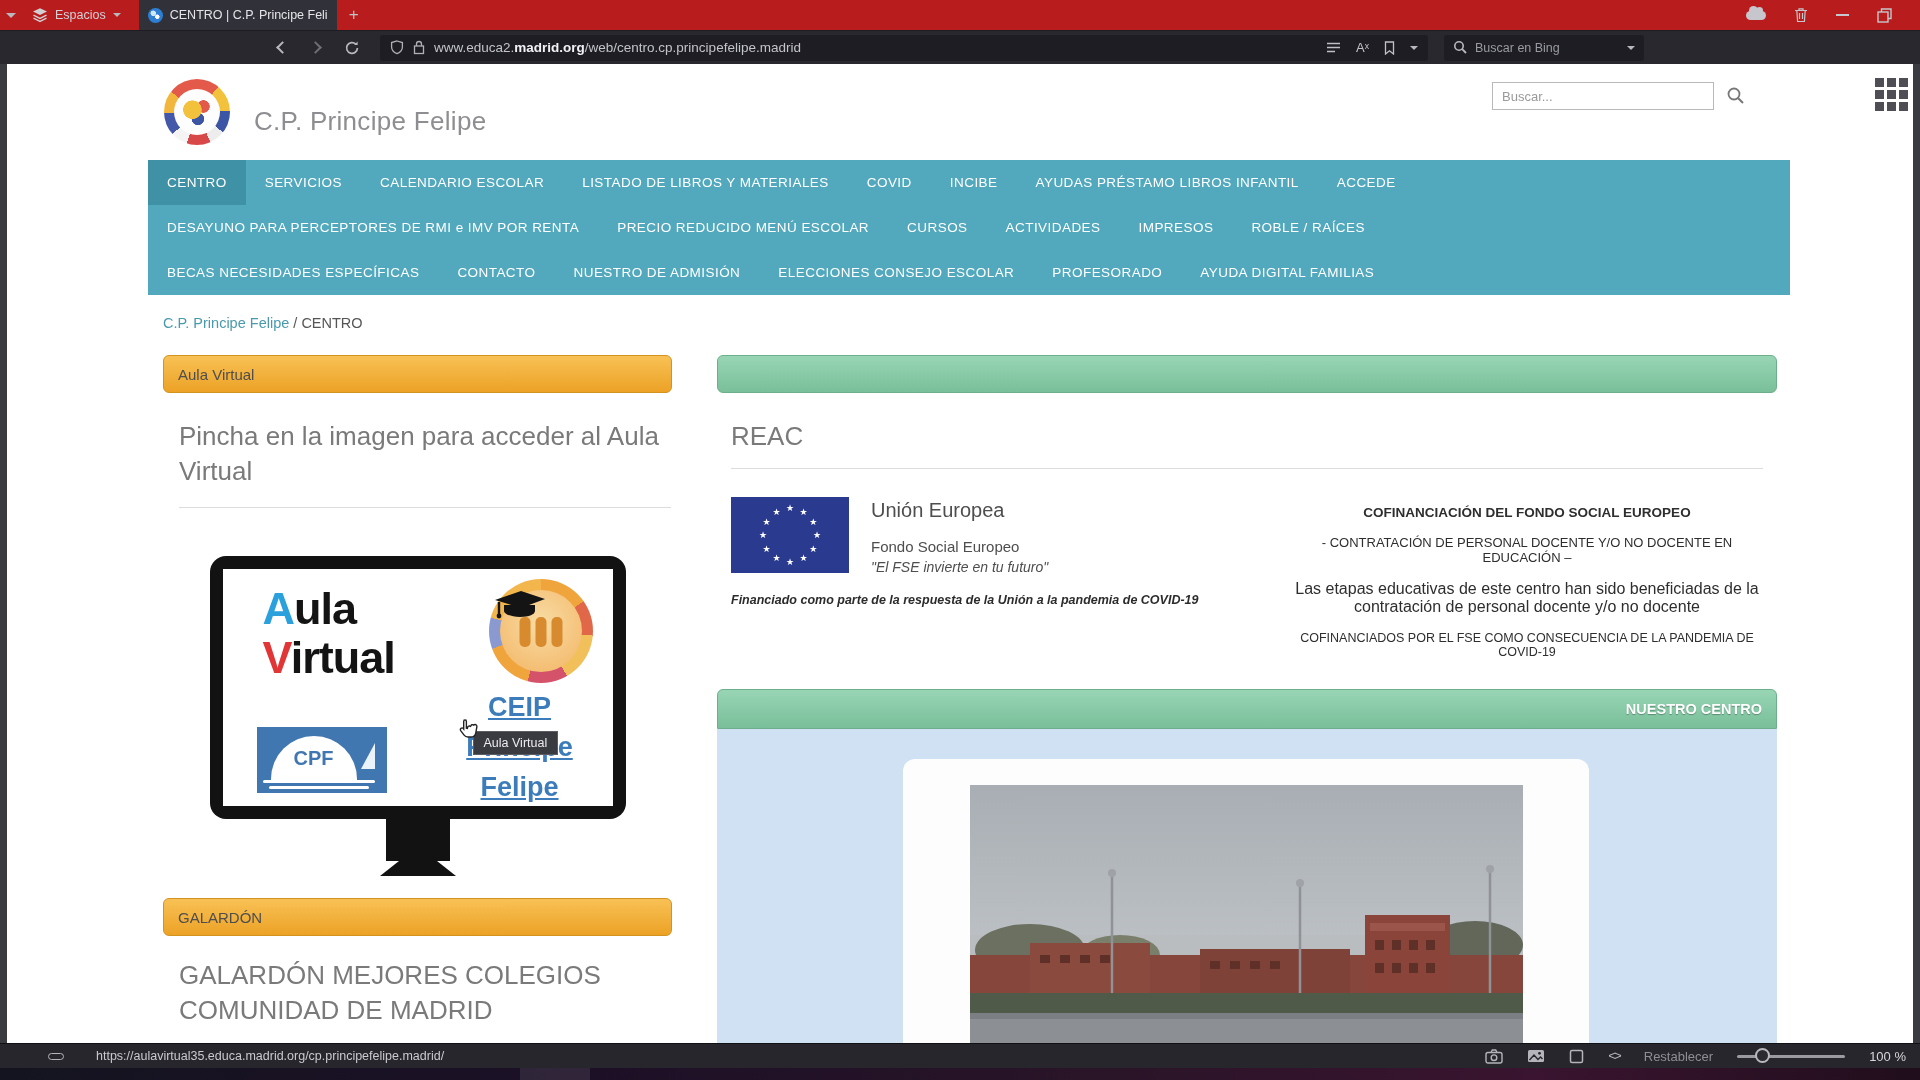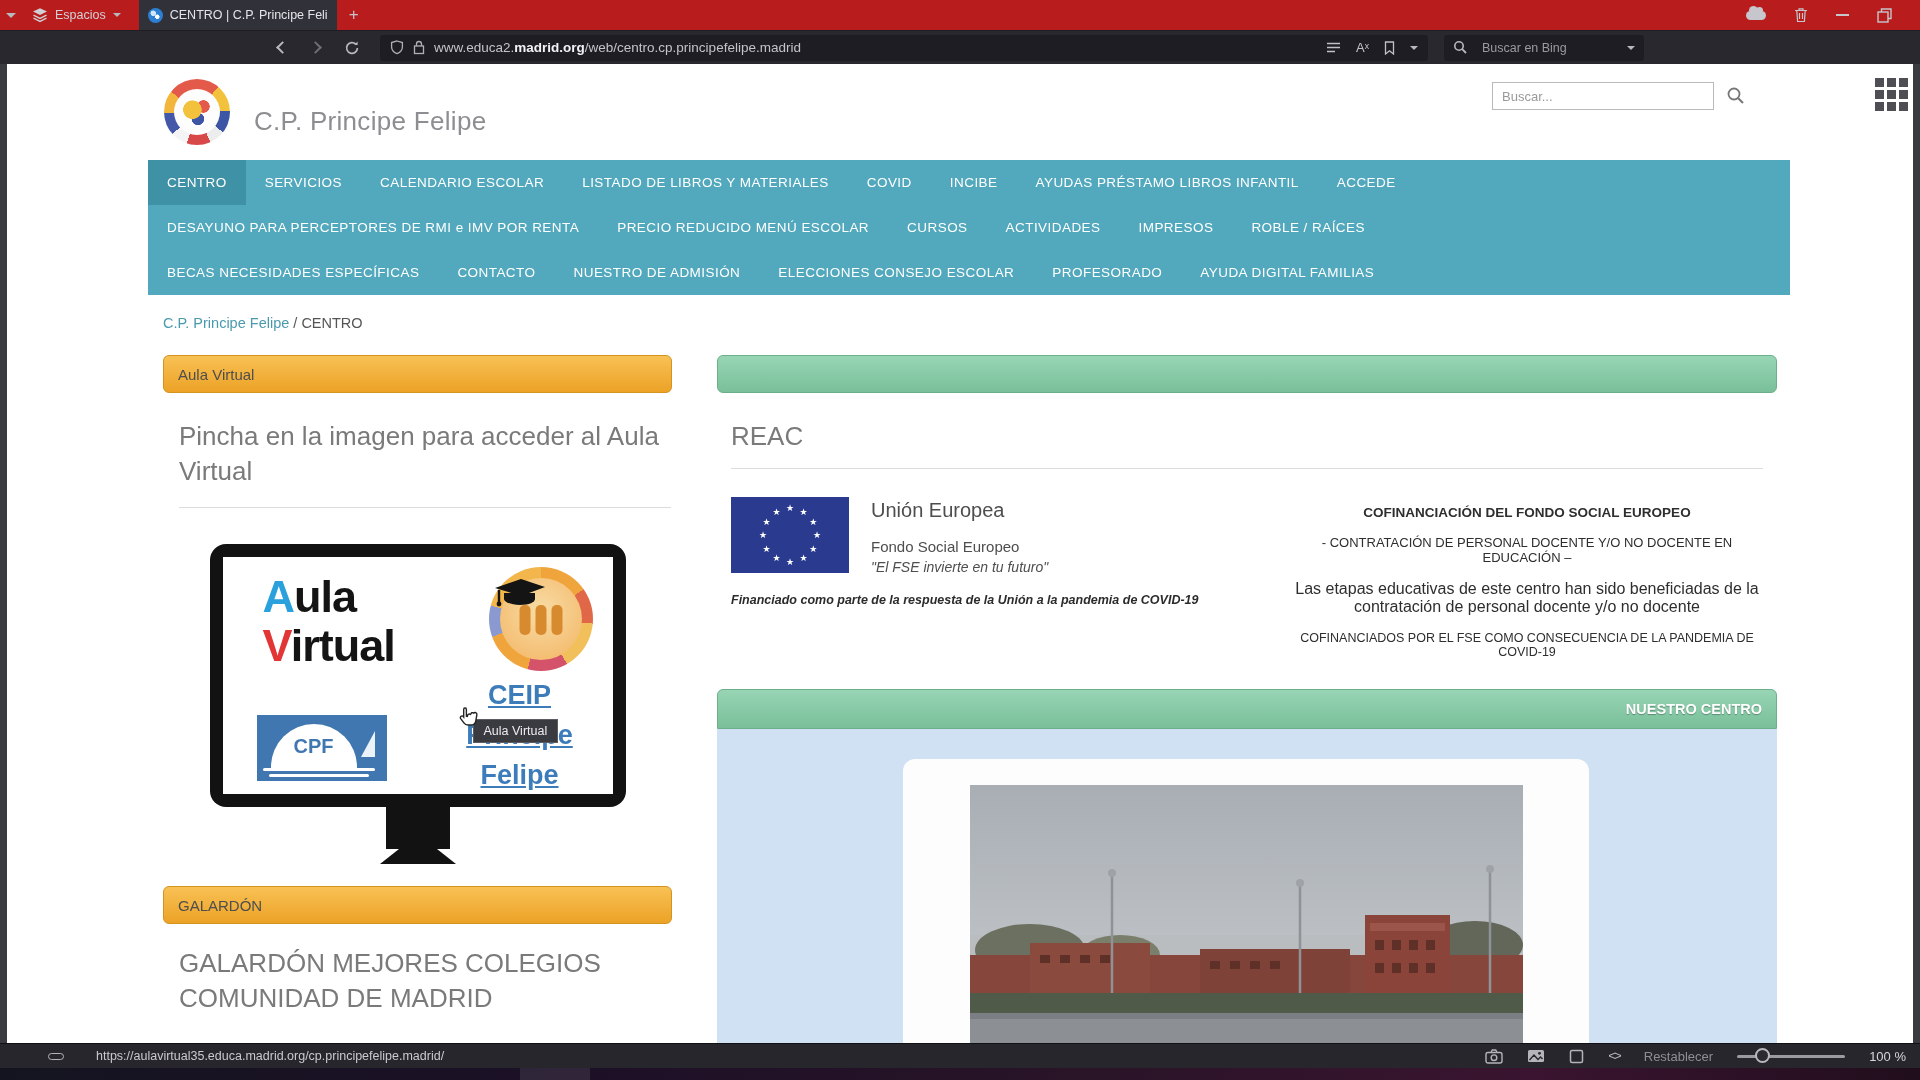--- a/index.html
+++ b/index.html
@@ -34,21 +34,21 @@
   .nav-btns { display:flex; align-items:center; gap:24px; margin-left:278px; }
   .chev { width:9px; height:9px; border-left:2px solid #b8b8be; border-bottom:2px solid #b8b8be; }
   .chev.back { transform:rotate(45deg); }
   .chev.fwd  { transform:rotate(-135deg); border-color:#6e6e76; }
   .urlbox { margin-left:20px; width:1048px; height:26px; background:#1d1d23; border-radius:3px;
             display:flex; align-items:center; padding:0 10px; gap:9px; }
   .url-text { font-size:13.5px; color:#c3c3ca; white-space:nowrap; overflow:hidden; }
   .url-text b { color:#f2f2f6; }
   .page-actions { margin-left:auto; display:flex; align-items:center; gap:15px; color:#c0c0c6; font-size:12px; }
   .searchbox { margin-left:16px; width:200px; height:26px; background:#1d1d23; border-radius:3px;
-               display:flex; align-items:center; padding:0 9px; gap:14px; font-size:12.5px; color:#9a9aa2; }
+               display:flex; align-items:center; padding:0 9px; gap:7px; font-size:12.5px; color:#9a9aa2; }
   .searchbox .caret-down { margin-left:auto; }
 
   
   .viewport { position:absolute; top:64px; left:0; right:0; bottom:37px; background:#fff; overflow:hidden; }
   .edge { position:absolute; top:0; bottom:0; width:7px; background:#3a3a41; z-index:5; }
   .edge.left { left:0; } .edge.right { right:0; }
   .apps-grid { position:absolute; right:9px; top:14px; width:36px; height:36px; z-index:6;
                display:grid; grid-template-columns:repeat(3,9px); grid-template-rows:repeat(3,9px); gap:3px; }
   .apps-grid i { background:#4e4e54; }
 
@@ -85,21 +85,21 @@
   .portlet-header { height:38px; border-radius:6px; display:flex; align-items:center; padding:0 14px; font-size:15px; }
   .portlet-header.orange { background:linear-gradient(180deg,#f8c155,#eca226); border:1px solid #d3931f; color:#4e4e4e; }
   .portlet-header.green  { background:linear-gradient(180deg,#98d5b5,#79bf99); border:1px solid #6cb08b;justify-content:flex-end; }
   .portlet-header.green.titled { height:40px; color:#fff; font-weight:bold; font-size:14.5px;
                                  text-shadow:0 1px 1px rgba(0,0,0,.3); border-radius:6px 6px 0 0; }
 
   .h-gray { font-size:26px; color:#7a7a7a; font-weight:400; line-height:1.35; }
   .divider { border-bottom:1px solid #dcdcdc; }
 
   
-  .monitor-wrap { margin-top:36px; }
+  .monitor-wrap { margin-top:48px; }
   .monitor { width:416px; margin:0 auto; }
   .mon-frame { background:#121212; border-radius:16px; padding:13px; height:263px; }
   .mon-screen { background:#fff; width:100%; height:100%; position:relative; overflow:hidden; }
   .av-text { position:absolute; left:40px; top:16px; font-size:45px; font-weight:800; color:#141414;
              line-height:1.08; letter-spacing:-1px; }
   .av-text .blue { color:#2aa0dc; } .av-text .red { color:#e23535; }
   .moodle { position:absolute; right:20px; top:10px; width:104px; height:104px; border-radius:50%;
             background:conic-gradient(#f0a43c 0 55deg,#e06848 55deg 95deg,#f2c05a 95deg 150deg,#d4526a 150deg 195deg,
                        #f0a43c 195deg 250deg,#8a9ad0 250deg 285deg,#f2b64c 285deg 360deg); }
   .moodle:before { content:""; position:absolute; inset:11px; border-radius:50%;

